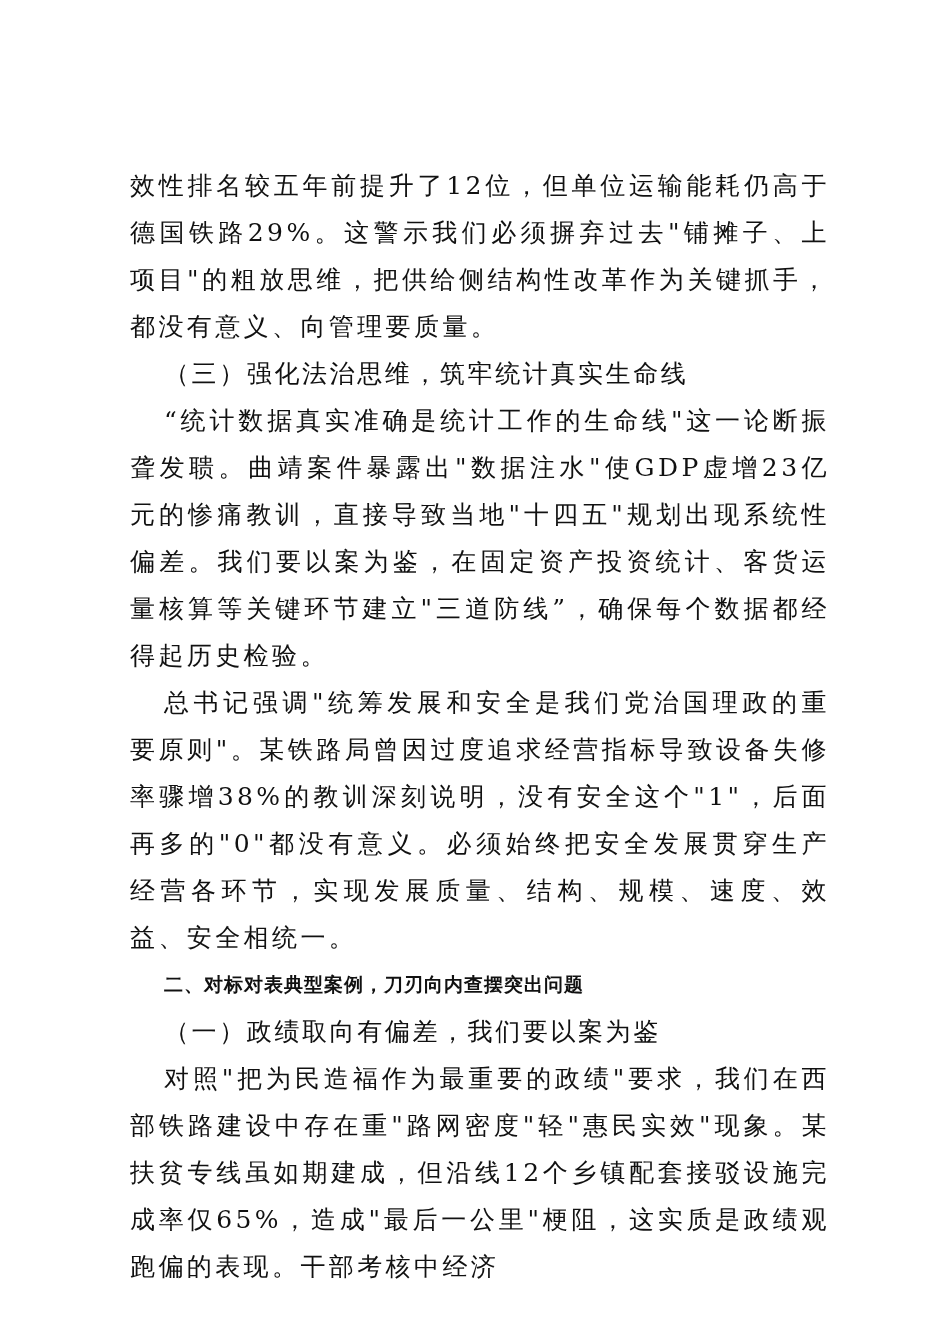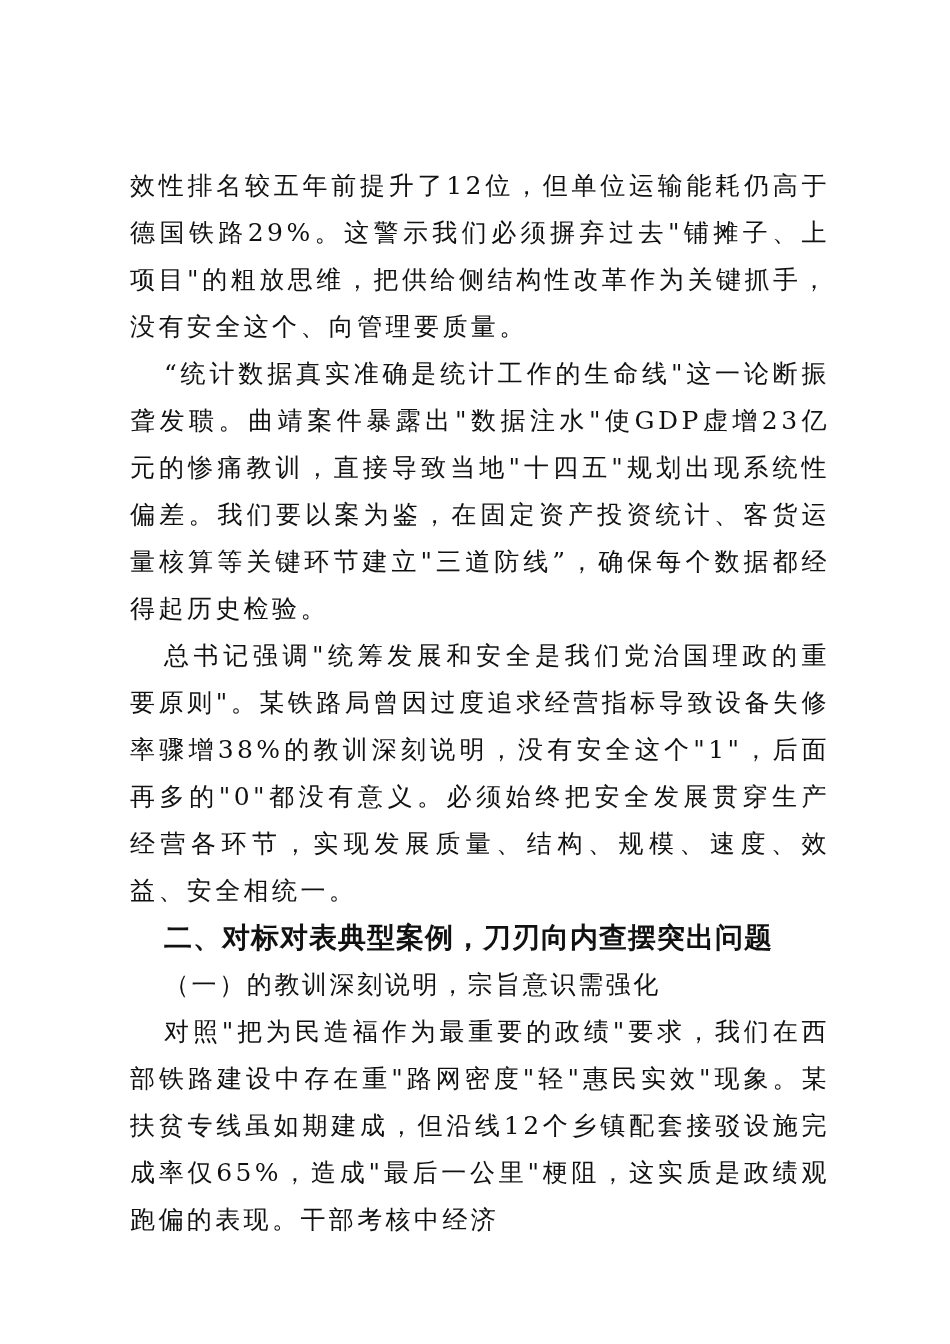--- a/index.html
+++ b/index.html
@@ -37,30 +37,31 @@
   .subhead {
     font-size: 25px;
     line-height: 47px;
     letter-spacing: 2.6px;
     margin: 0;
     padding-left: 34px;
   }
   .heading {
     font-family: "DejaVu Sans", "Liberation Sans", sans-serif;
     font-weight: bold;
-    font-size: 28px;
+    font-size: 19px;
     line-height: 47px;
     letter-spacing: 1px;
     margin: 0;
     padding-left: 34px;
   }
 </style>
 </head>
 <body>
 
 <div class="page">
-  <p class="para cont">效性排名较五年前提升了12位，但单位运输能耗仍高于德国铁路29%。这警示我们必须摒弃过去"铺摊子、上项目"的粗放思维，把供给侧结构性改革作为关键抓手，没有安全这个、向管理要质量。</p>
+  <p class="para cont">效性排名较五年前提升了12位，但单位运输能耗仍高于德国铁路29%。这警示我们必须摒弃过去"铺摊子、上项目"的粗放思维，把供给侧结构性改革作为关键抓手，都没有意义、向管理要质量。</p>
+  <p class="subhead">（三）强化法治思维，筑牢统计真实生命线</p>
   <p class="para">“统计数据真实准确是统计工作的生命线"这一论断振聋发聩。曲靖案件暴露出"数据注水"使GDP虚增23亿元的惨痛教训，直接导致当地"十四五"规划出现系统性偏差。我们要以案为鉴，在固定资产投资统计、客货运量核算等关键环节建立"三道防线”，确保每个数据都经得起历史检验。</p>
   <p class="para">总书记强调"统筹发展和安全是我们党治国理政的重要原则"。某铁路局曾因过度追求经营指标导致设备失修率骤增38%的教训深刻说明，没有安全这个"1"，后面再多的"0"都没有意义。必须始终把安全发展贯穿生产经营各环节，实现发展质量、结构、规模、速度、效益、安全相统一。</p>
   <p class="heading">二、对标对表典型案例，刀刃向内查摆突出问题</p>
-  <p class="subhead">（一）的教训深刻说明，宗旨意识需强化</p>
+  <p class="subhead">（一）政绩取向有偏差，我们要以案为鉴</p>
   <p class="para">对照"把为民造福作为最重要的政绩"要求，我们在西部铁路建设中存在重"路网密度"轻"惠民实效"现象。某扶贫专线虽如期建成，但沿线12个乡镇配套接驳设施完成率仅65%，造成"最后一公里"梗阻，这实质是政绩观跑偏的表现。干部考核中经济</p>
 </div>
 
 </body></html>

